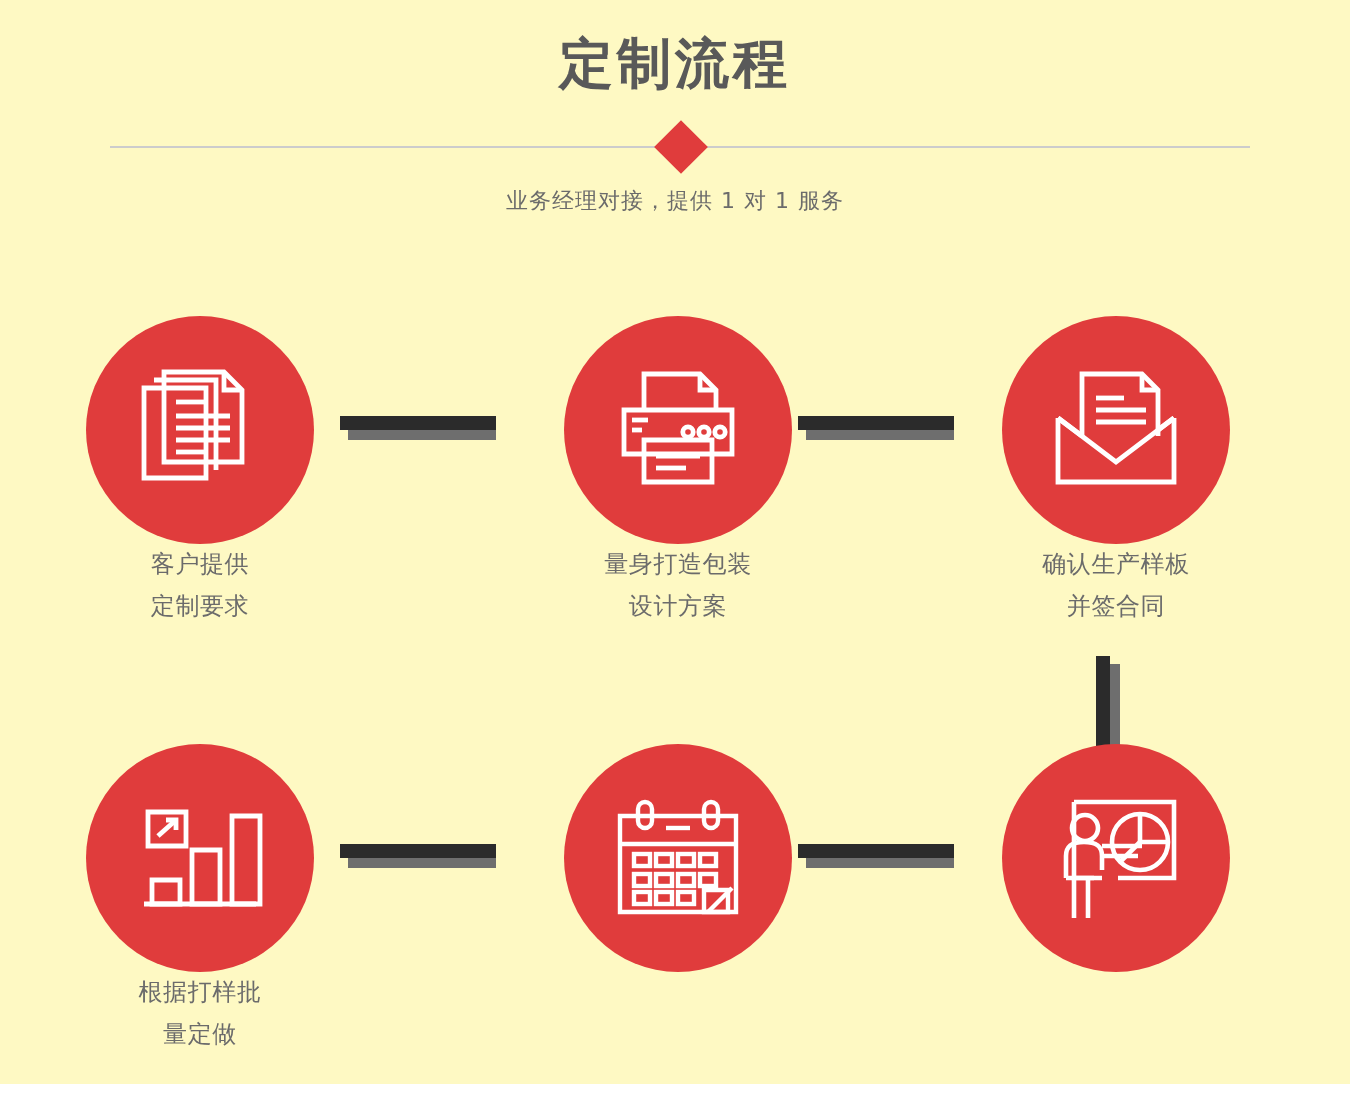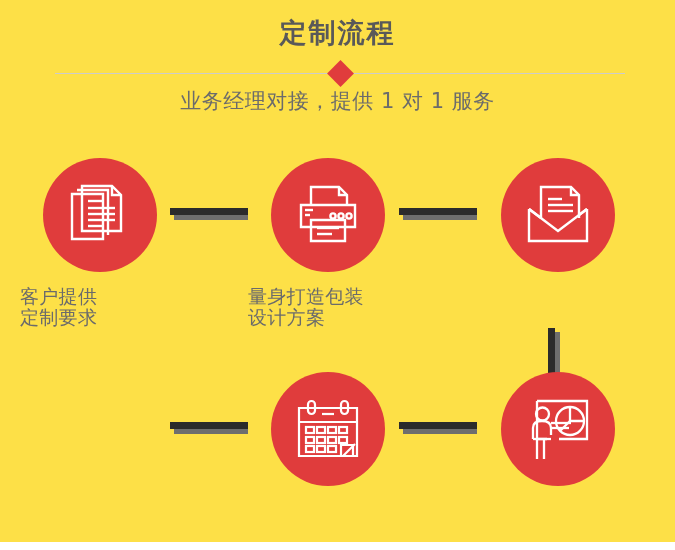--- a/index.html
+++ b/index.html
@@ -6,21 +6,21 @@
   * { box-sizing: border-box; margin: 0; padding: 0; }
   html, body {
     width: 675px; height: 550px;
     background: #ffffff;
     font-family: "DejaVu Sans", "Liberation Sans", sans-serif;
     overflow: hidden;
   }
   #page {
     position: relative;
     width: 675px; height: 542px;
-    background: #fde047;
+    background: #fef9c3;
   }
 
   
   #page-title {
     position: absolute;
     left: 0; top: 16px;
     width: 675px;
     text-align: center;
     font-size: 27px;
     font-weight: bold;
@@ -44,55 +44,54 @@
     left: 276px; top: -9px;
     width: 19px; height: 19px;
     background: #e03c3c;
     transform: rotate(45deg);
   }
   #subtitle {
     position: absolute;
     left: 0; top: 90px;
     width: 675px;
     text-align: center;
-    font-size: 21px;
+    font-size: 11px;
     color: #6b6b6b;
     letter-spacing: 0.5px;
     line-height: 22px;
   }
 
   
   .step {
     position: absolute;
     width: 160px;
   }
   .step-r1 { top: 158px; }
   .step-r2 { top: 372px; }
   .step-c1 { left: 20px; }
-  .step-c2 { left: 248px; }
+  .step-c2 { left: 259px; }
   .step-c3 { left: 478px; }
 
   .circle {
     position: relative;
     width: 114px; height: 114px;
     margin: 0 auto;
     border-radius: 50%;
     background: #e03c3c;
   }
   .circle svg {
     position: absolute;
     left: 50%; top: 50%;
     transform: translate(-50%, -50%);
     display: block;
   }
 
   .step-label {
-    margin-top: 14px;
-    text-align: left;
-    font-size: 19px;
+    text-align: center;
+    font-size: 12px;
     color: #6b6b6b;
     line-height: 21px;
     letter-spacing: 0.3px;
     white-space: pre-line;
   }
 
   
   .conn-h {
     position: absolute;
     width: 78px; height: 13px;
@@ -218,22 +217,41 @@
           <path d="M24 15 H38"></path>
           <path d="M24 21 H49"></path>
           <path d="M24 27 H49"></path>
           <path d="M5 25 L17 34"></path>
           <path d="M63 25 L55 31"></path>
           <path d="M5 25 L5 57 H63 L63 25"></path>
           <path d="M5 25 L34 47 L63 25"></path>
         </g>
       </svg>
     </div>
-  </div>
-
+    <div class="step-label">确认生产样板
+并签合同</div>
+  </div>
+
+  <div class="step step-r2 step-c1">
+    <div class="circle">
+      <svg width="64" height="60" viewBox="0 0 64 60">
+        <g fill="none" stroke="#ffffff" stroke-width="2.4" stroke-linejoin="miter">
+          <path d="M4 53 H60"></path>
+          <path d="M8 41 H22 L22 53 H8 Z"></path>
+          <path d="M28 26 H42 L42 53 H28 Z"></path>
+          <path d="M48 9 H62 L62 53 H48 Z"></path>
+          <path d="M6 7 H25 L25 24 H6 Z"></path>
+          <path d="M11 19 L20 11"></path>
+          <path d="M15 11 H20 V16"></path>
+        </g>
+      </svg>
+    </div>
+    <div class="step-label">根据打样批
+量定做</div>
+  </div>
 
   <div class="step step-r2 step-c2">
     <div class="circle">
       <svg width="66" height="62" viewBox="0 0 66 62">
         <g fill="none" stroke="#ffffff" stroke-width="2.2" stroke-linejoin="miter">
           <path d="M4 10 H62 L62 58 H4 Z"></path>
           <path d="M4 24 H62"></path>
           <path d="M27 16 H39"></path>
           <rect x="13" y="3" width="7" height="13" rx="3.5"></rect>
           <rect x="46" y="3" width="7" height="13" rx="3.5"></rect>

